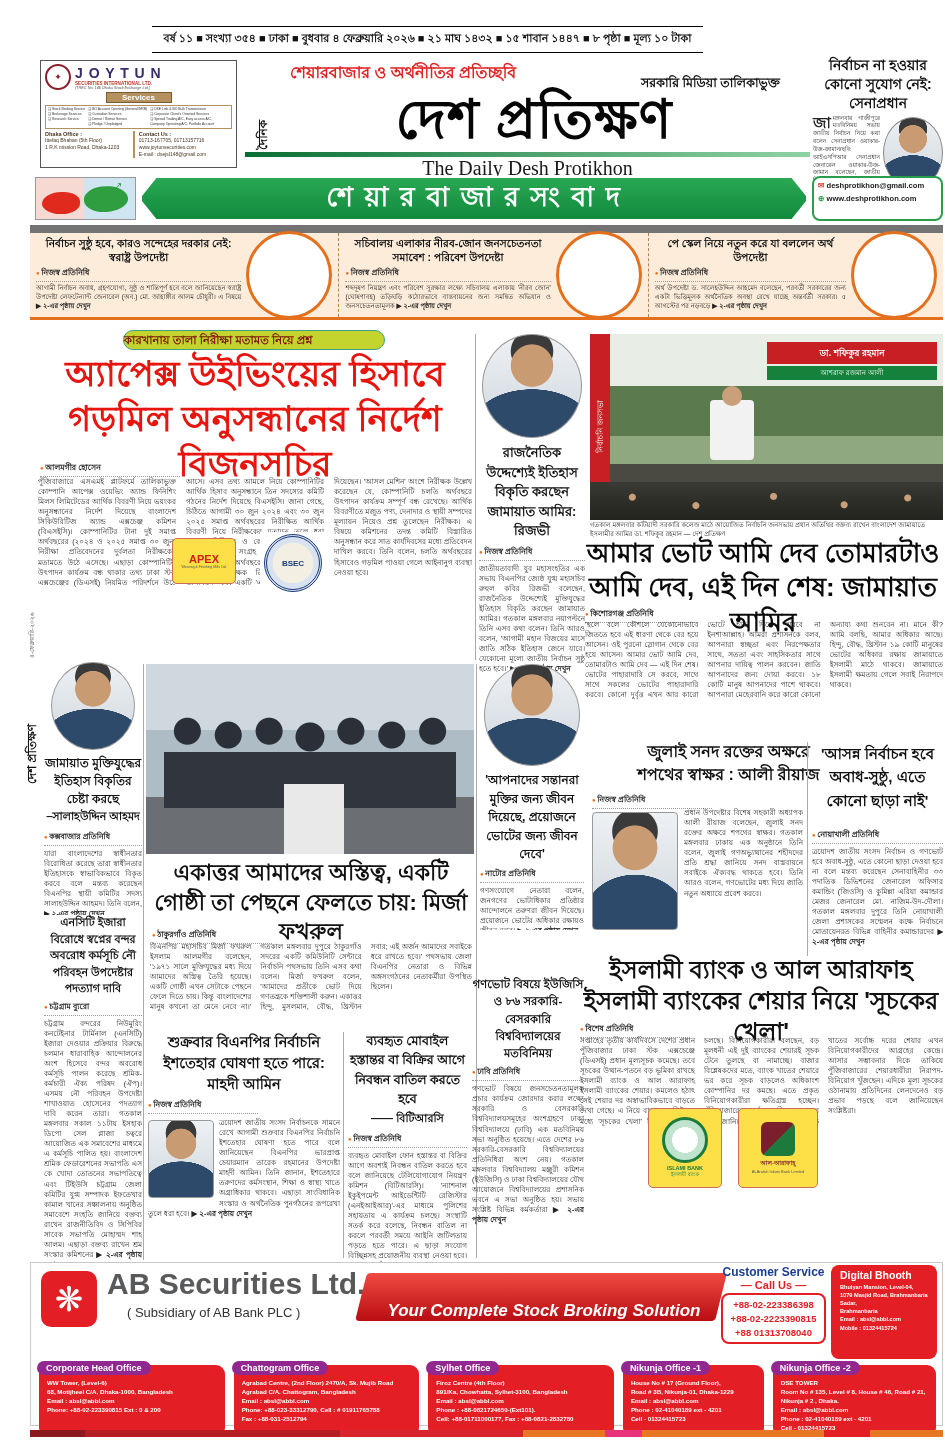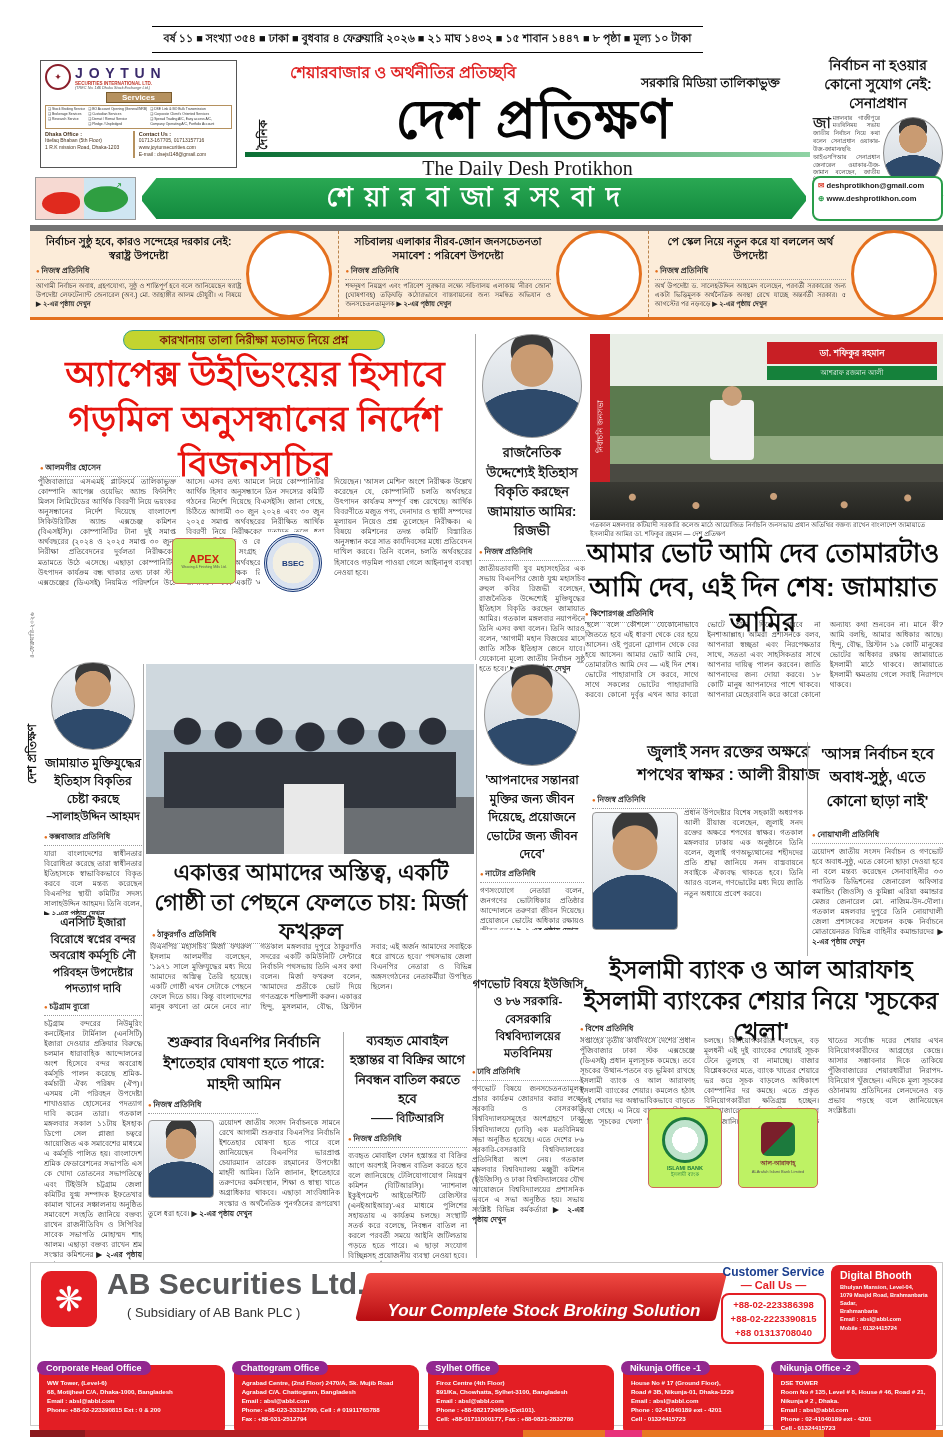--- a/index.html
+++ b/index.html
@@ -13,39 +13,39 @@
   .byline::before{content:"● ";color:#e4701e;font-size:6px;}
   .jump{font-size:7.2px;font-weight:bold;text-align:right;color:#111;}
   .vrule{border-left:1px solid #aaa;width:0;}
   .headshot{border-radius:50%;background:
      radial-gradient(circle at 50% 30%, #c99b72 0 24%, rgba(0,0,0,0) 25%),
      radial-gradient(circle at 50% 16%, #3a3a3a 0 21%, rgba(0,0,0,0) 22%),
      radial-gradient(ellipse 60% 35% at 50% 88%, #2e4a6b 0 99%, rgba(0,0,0,0) 100%),
      linear-gradient(#eef1f4,#cfd6dd);}
   .photo-frame{border:3px solid #e4701e;background:#fff;}
   .kicker-pill{background:#c3d42f;border:1px solid #3aa08a;border-radius:12px;
-     color:#7c1508;font-weight:bold;font-size:11.5px;line-height:19px;text-align:center;}
+     color:#7c1508;font-weight:bold;font-size:11.5px;line-height:19px;}
   
   .green-banner{background:linear-gradient(#2aa853,#128a3e);border:2px solid #ffffff;outline:2px solid #128a3e;
      color:#fff;font-weight:900;display:flex;align-items:center;justify-content:center;
      clip-path:polygon(0 50%,18px 0,calc(100% - 18px) 0,100% 50%,calc(100% - 18px) 100%,18px 100%);}
   
-  #strip{display:flex;background:#fcecd9;border-top:6px solid #737373;border-bottom:3px solid #e4701e;}
+  #strip{display:flex;background:#fcecd9;border-top:8px solid #737373;border-bottom:3px solid #e4701e;}
   .strip-art{display:flex;gap:5px;padding:4px 6px;box-sizing:border-box;}
   .strip-art + .strip-art{border-left:1px dashed #b9824a;}
   .strip-hl{font-size:10.5px;font-weight:900;text-align:center;line-height:1.3;color:#0c0c0c;}
   .strip-body{font-size:6.6px;line-height:1.35;text-align:justify;color:#222;margin-top:2px;}
   .strip-photo{width:80px;height:82px;flex:0 0 80px;align-self:center;}
   
   #ab-ad{border:1px solid #c9c9c9;background:#fff;}
   .office-box{background:#e31e24;border-radius:9px;color:#fff;position:relative;padding:14px 6px 4px 8px;box-sizing:border-box;}
   .office-title{position:absolute;top:-4px;left:-2px;background:#92278f;color:#fff;font-weight:bold;
      font-size:9px;border-radius:9px;padding:2px 9px;white-space:nowrap;}
   .office-body{font-size:6.2px;line-height:1.45;font-weight:bold;}
-  .logo-box{background:#bef264;border:1px solid #d06a5a;border-radius:5px;display:flex;flex-direction:column;
+  .logo-box{background:#fde047;border:1px solid #d06a5a;border-radius:5px;display:flex;flex-direction:column;
      align-items:center;justify-content:center;overflow:hidden;}
   .vert{writing-mode:vertical-rl;transform:rotate(180deg);}
 </style>
 </head>
 <body>
 
 <div id="page">
 
   <div class="abs ctr" style="left:0;top:26px;width:855px;">
     <span style="display:inline-block;border-top:1px solid #000;border-bottom:1px solid #000;padding:3px 12px;font-size:11px;font-weight:bold;">বর্ষ ১১ ■ সংখ্যা ৩৫৪ ■ ঢাকা ■ বুধবার ৪ ফেব্রুয়ারি ২০২৬ ■ ২১ মাঘ ১৪৩২ ■ ১৫ শাবান ১৪৪৭ ■ ৮ পৃষ্ঠা ■ মূল্য ১০ টাকা</span>

